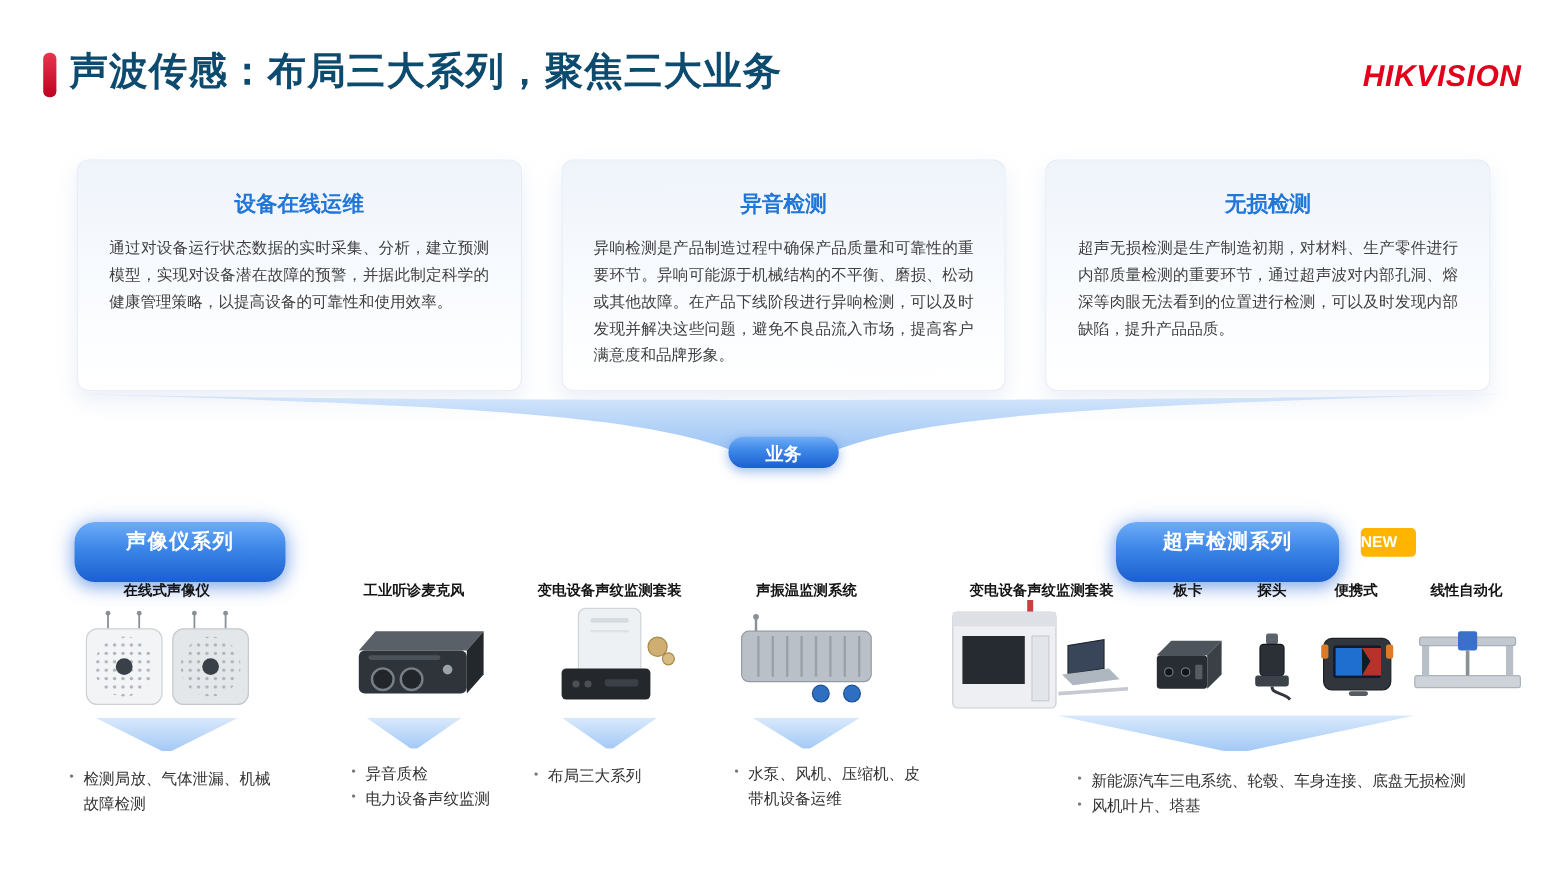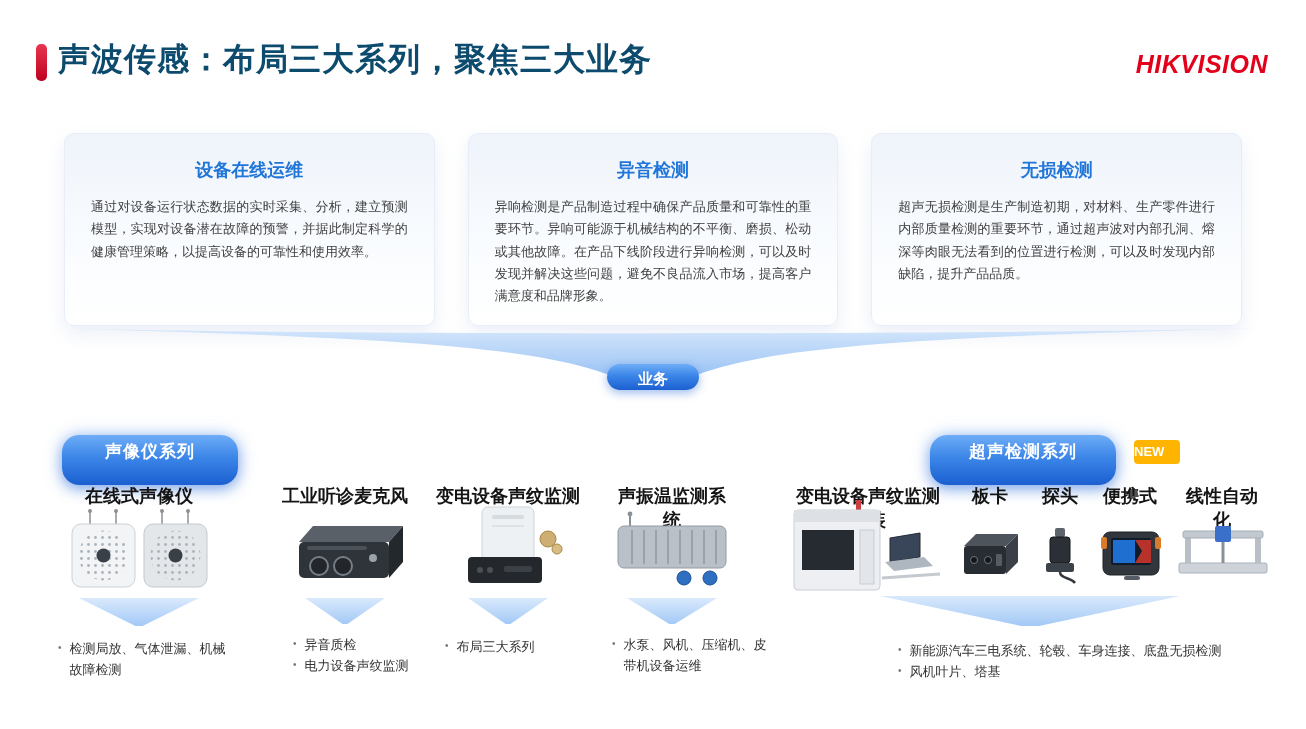--- a/index.html
+++ b/index.html
@@ -28,21 +28,21 @@
 
   
   .series-pill{position:absolute;top:435px;height:50px;border-radius:17px;line-height:34px;text-align:center;
     color:#fff;font-size:17px;font-weight:bold;letter-spacing:1px;
     background:linear-gradient(180deg,#6eadf7 0%,#3c86e8 45%,#1b5fd0 100%);
     box-shadow:0 4px 14px rgba(43,108,216,.5),0 0 18px rgba(96,155,240,.35);font-family:Liberation Serif, serif;}
   .new-badge{position:absolute;left:1124px;top:440px;width:46px;height:24px;border-radius:4px;line-height:24px;
     text-align:left;background:#ffb400;color:#fff;font-size:13px;font-weight:bold;margin-left:10px;}
 
   
-  .product-label{position:absolute;top:484px;font-size:18px;font-weight:bold;color:#141414;text-align:center;}
+  .product-label{position:absolute;top:484px;font-size:12px;font-weight:bold;color:#141414;text-align:center;}
   .product-img{position:absolute;}
   .down-arrow{position:absolute;background:linear-gradient(180deg,#d9e9fc 0%,#a3c9f6 100%);
     clip-path:polygon(0 0,100% 0,53% 100%,47% 100%);}
 
   
   .bullets{position:absolute;font-size:13px;color:#333;line-height:1.65;}
   .bullet{display:flex;}
   .bullet::before{content:"•";color:#777;font-size:10px;margin:2px 8px 0 0;}
 </style>
 </head>

